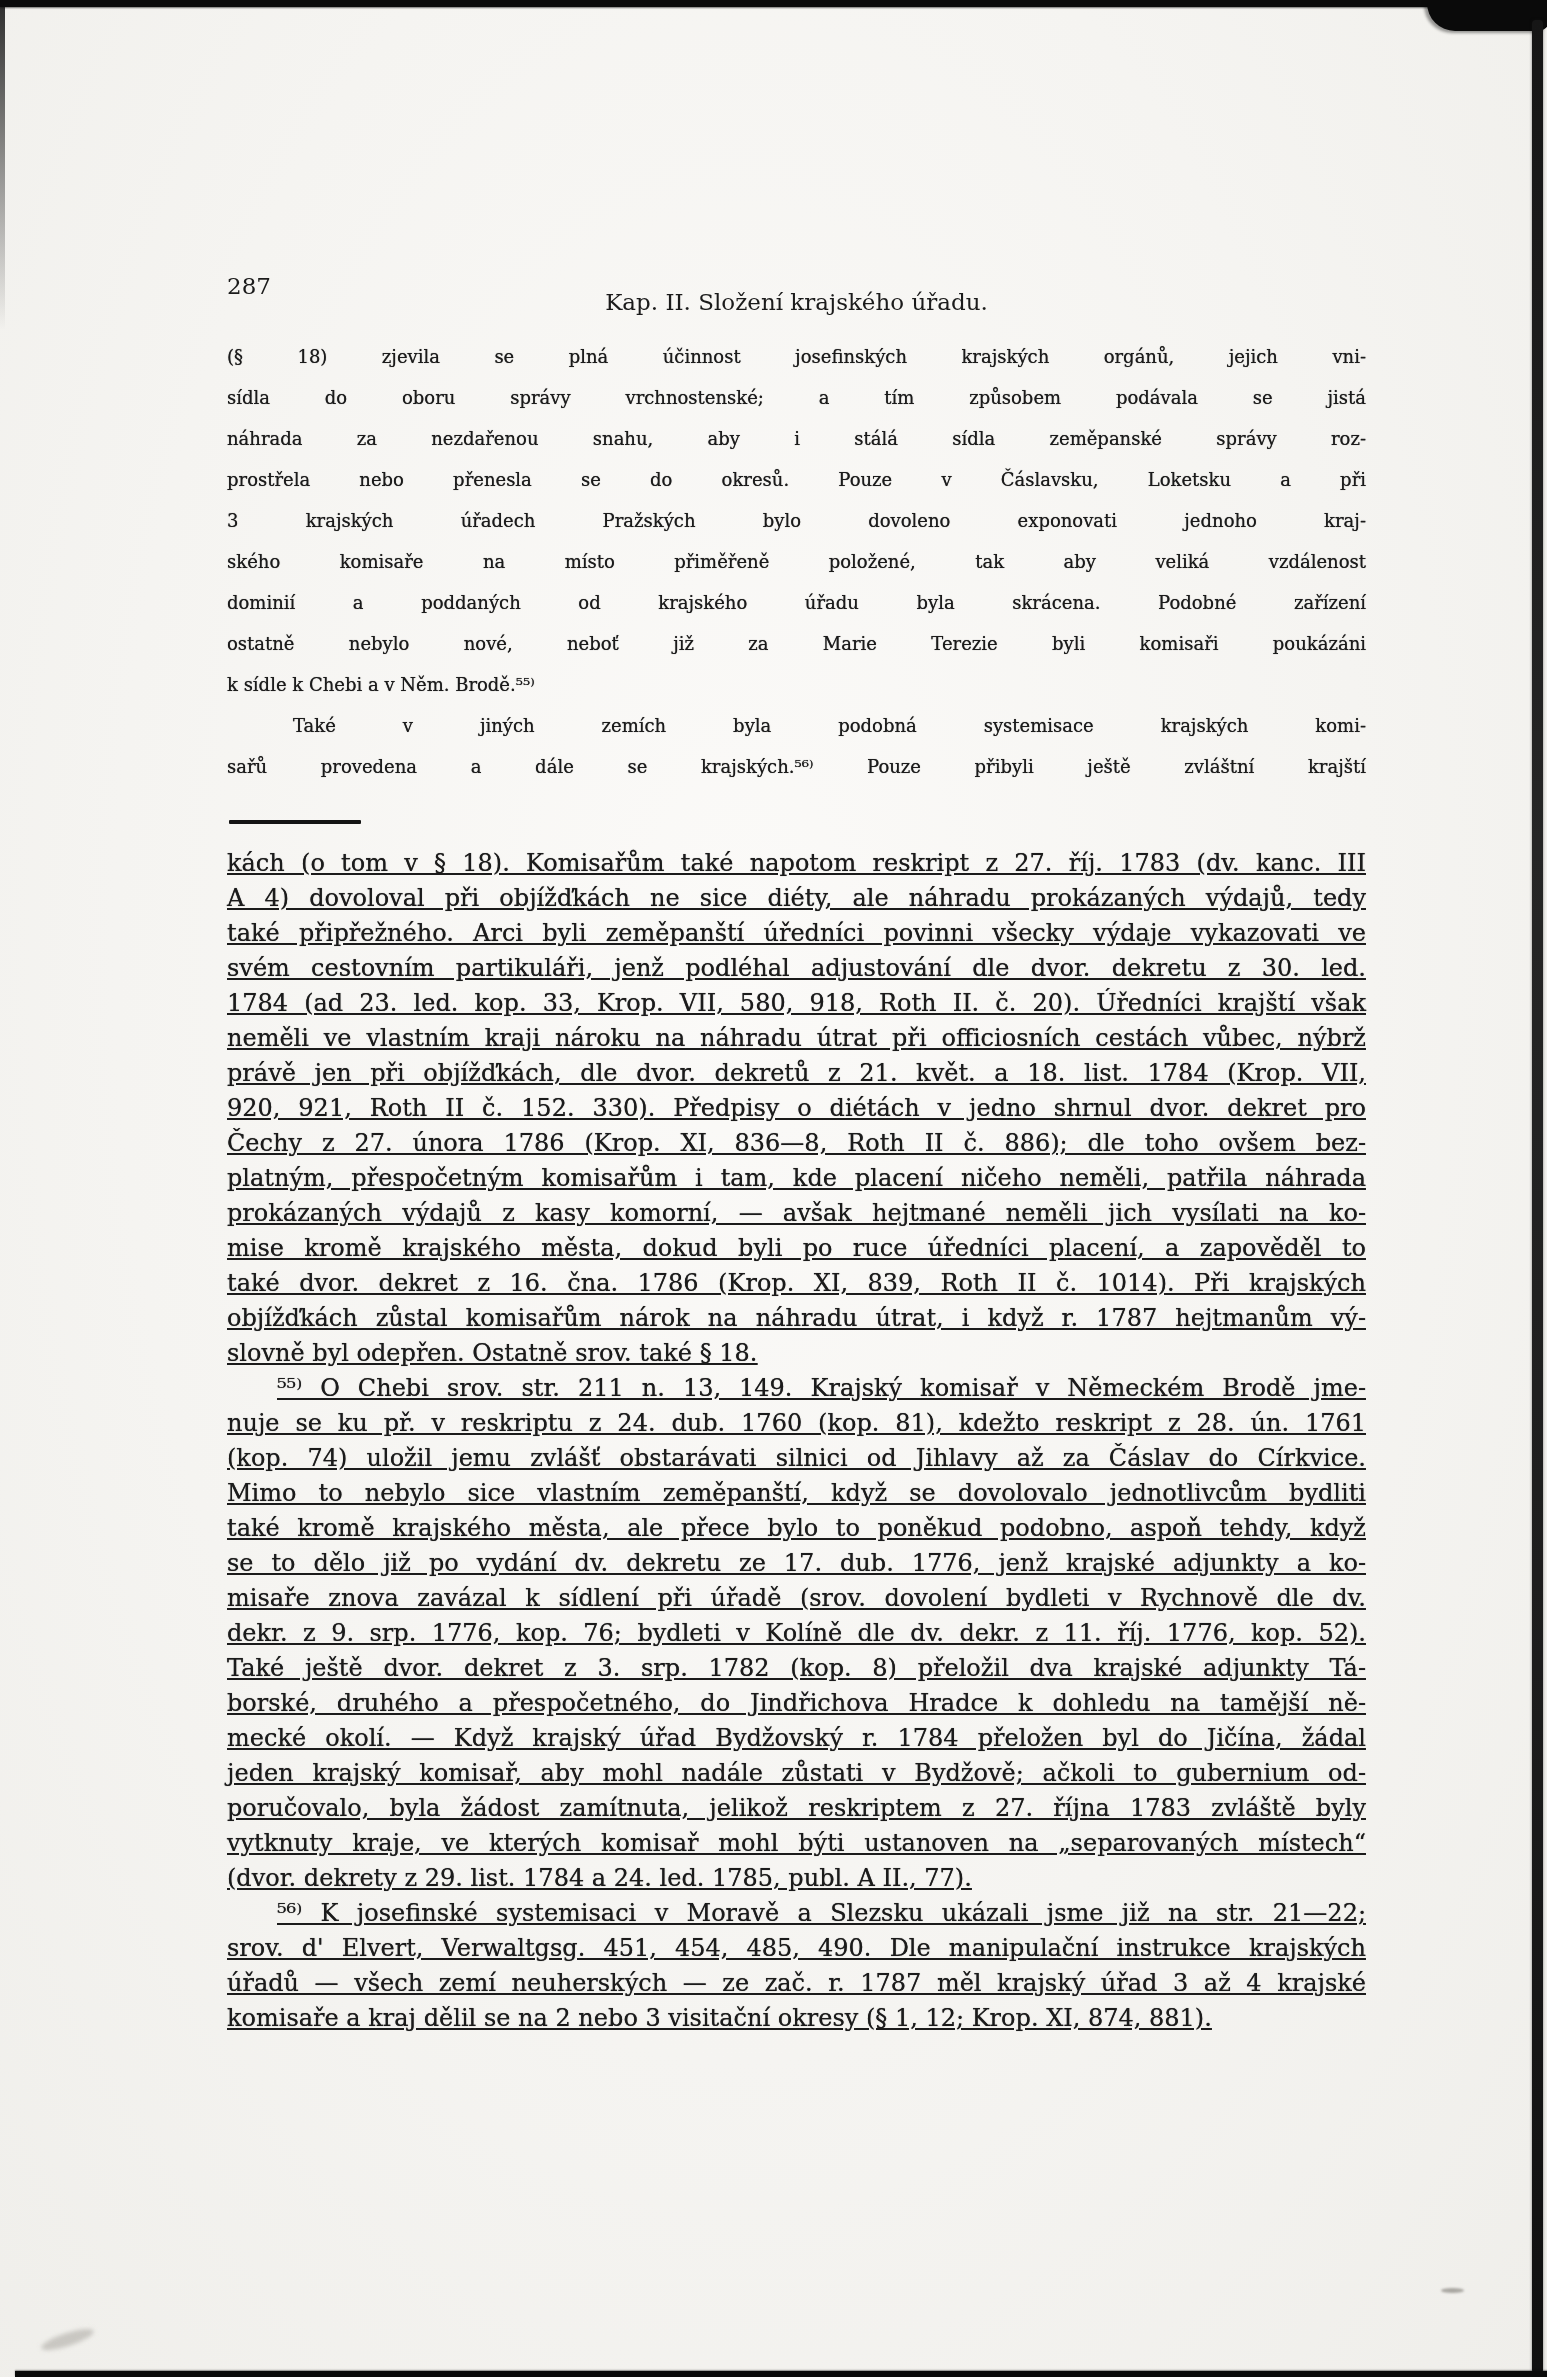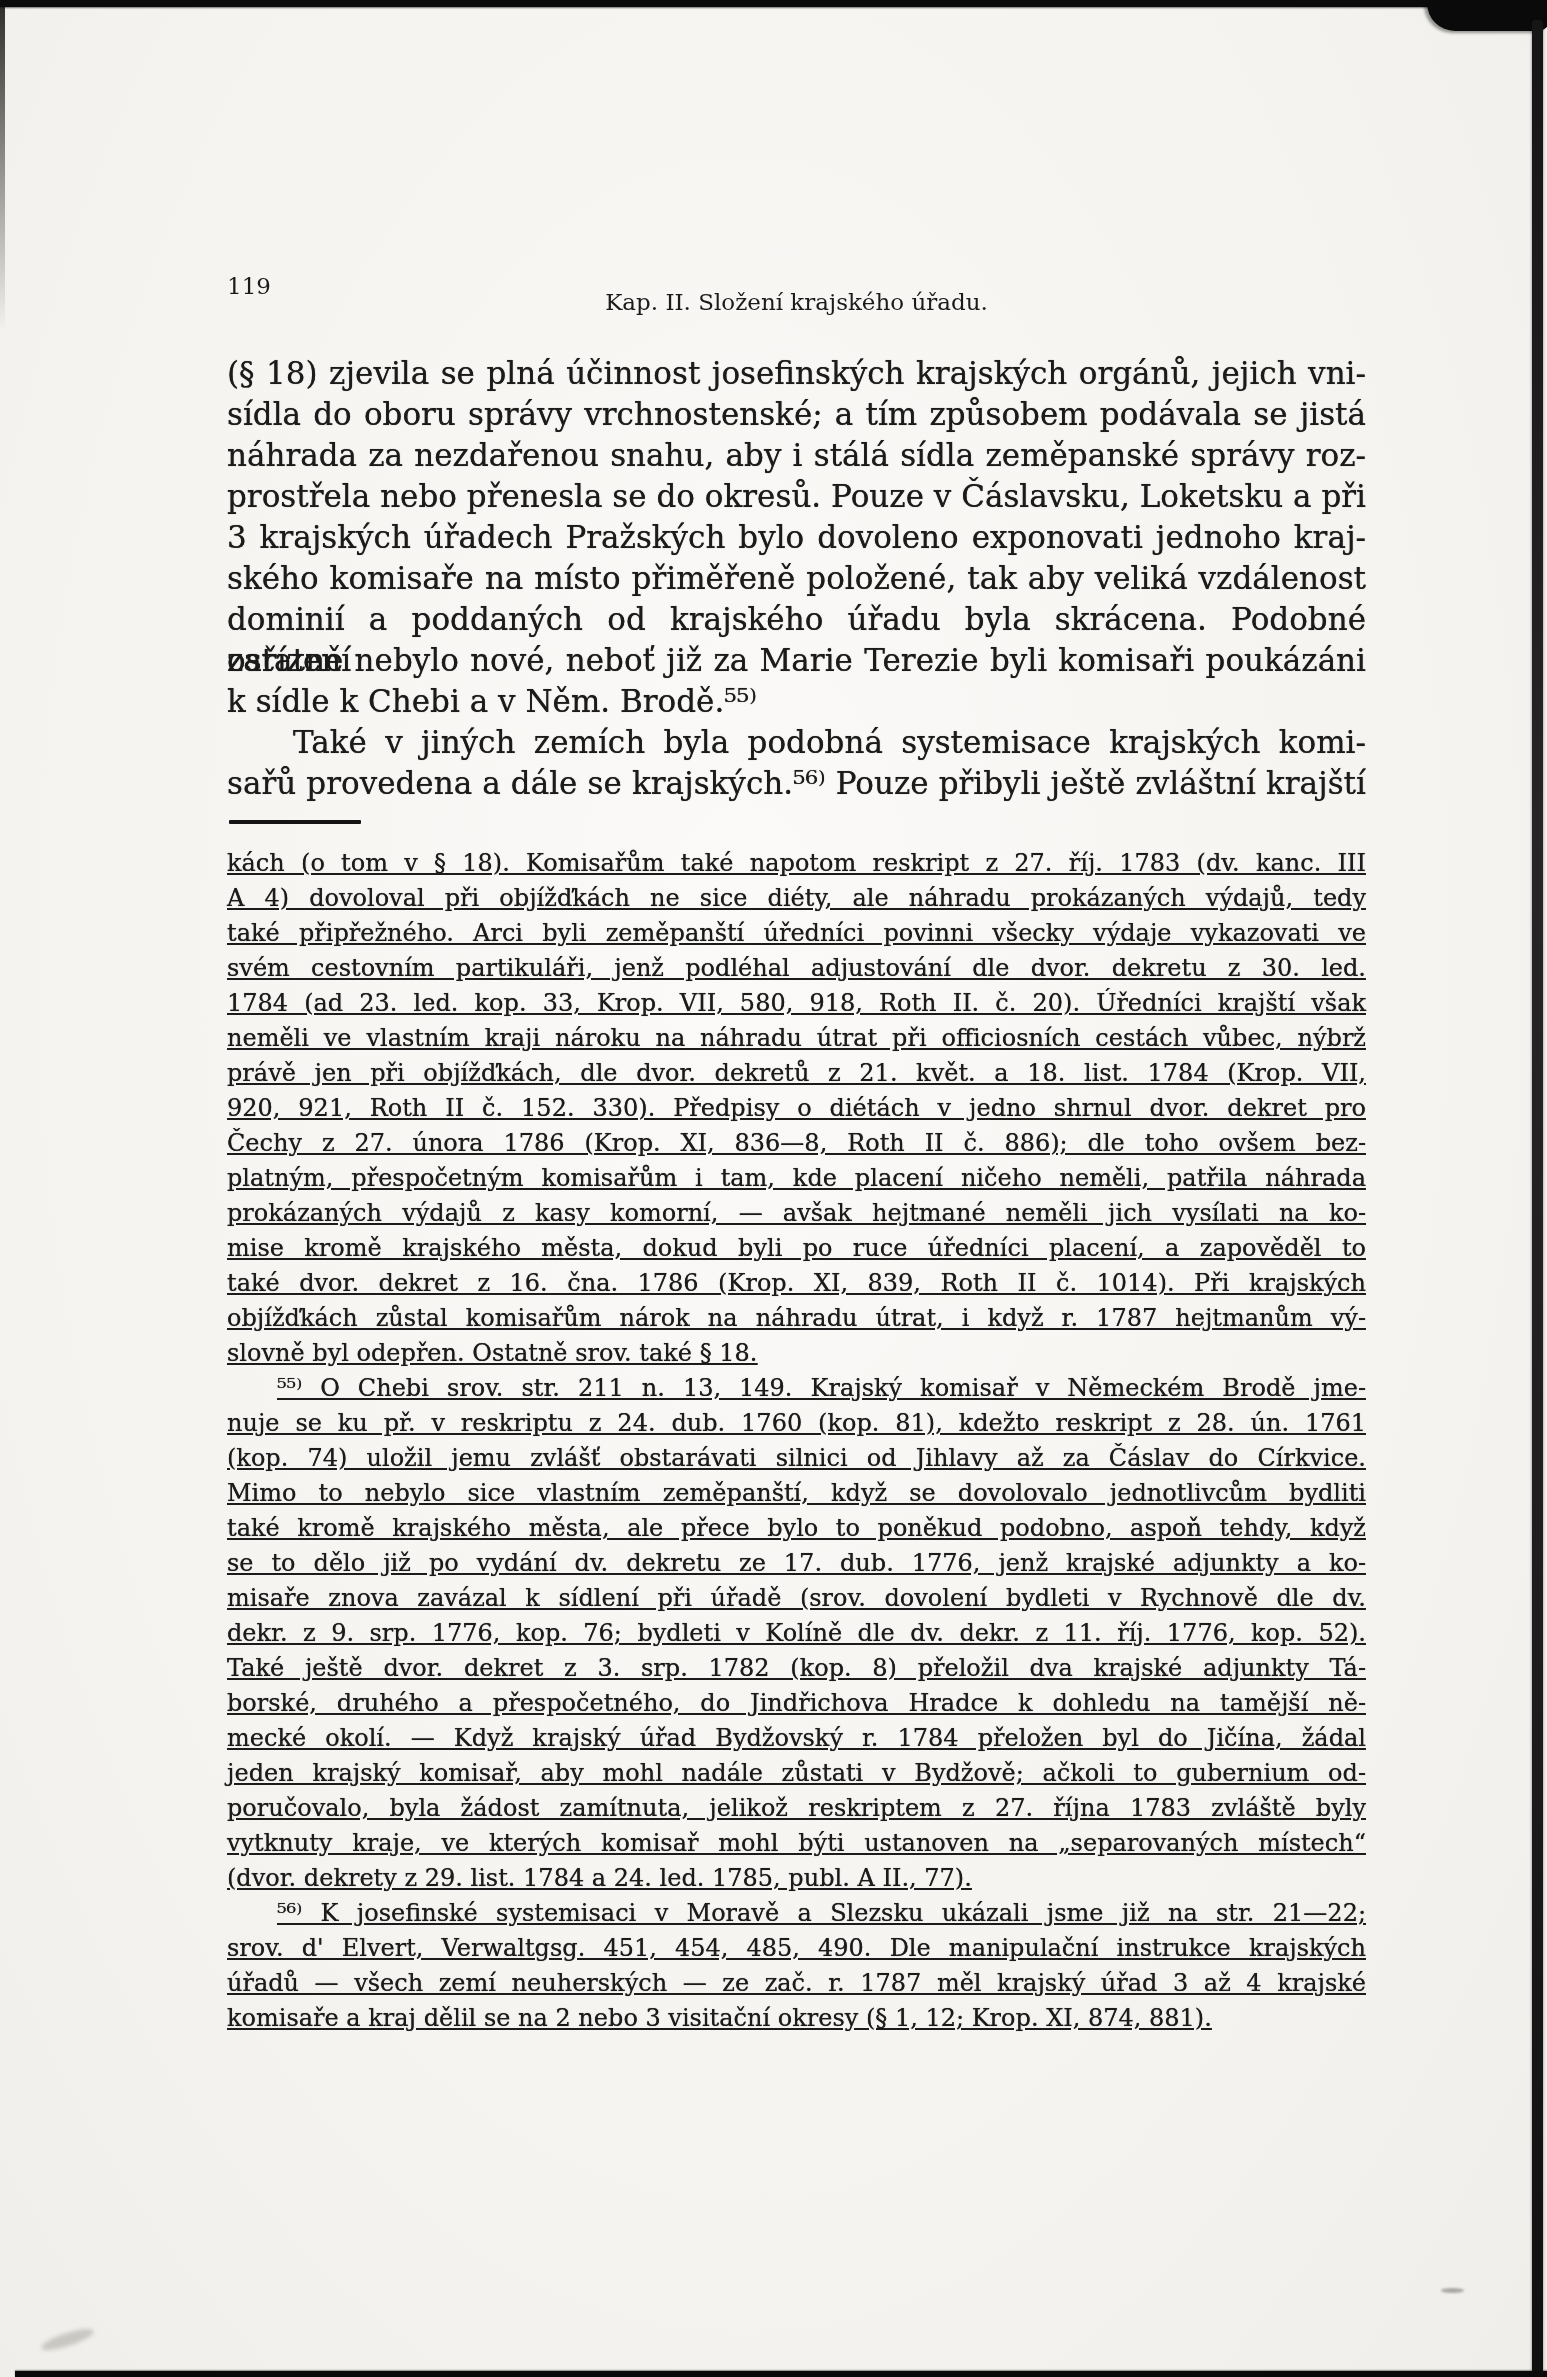--- a/index.html
+++ b/index.html
@@ -19,37 +19,37 @@
   .edge-bottom{position:absolute;bottom:0;left:15px;right:0;height:6px;background:#0a0a0a;box-shadow:0 -1px 1.5px rgba(10,10,10,.45);}
   .edge-left{position:absolute;top:6.6px;left:0;width:5px;height:323px;background:linear-gradient(to bottom,rgba(15,15,15,.85),rgba(15,15,15,0));}
   .smudge-a{position:absolute;left:40px;top:2333px;width:55px;height:13px;background:#c9c7c2;border-radius:50%;transform:rotate(-18deg);filter:blur(2px);}
   .smudge-b{position:absolute;left:1441px;top:2288px;width:23px;height:5px;background:#a9a7a2;border-radius:50%;filter:blur(1px);}
   
   .running-head{position:absolute;top:271px;left:227px;width:1139px;height:30px;font-size:23px;line-height:30px;}
   .pagenum{position:absolute;left:0;top:0;}
   .running-title{position:absolute;left:0;right:0;top:16px;text-align:center;}
   
   .textblock{position:absolute;left:227px;width:1139px;text-shadow:0 0 0.7px rgba(25,25,25,.85);}
-  .bodytext{top:353px;font-size:31px;}
+  .bodytext{top:336px;font-size:18px;}
   .bodytext .line{height:41px;line-height:41px;}
   .bodytext .line.indent{text-indent:66px;}
   .footnotes{top:846px;font-size:24px;text-decoration:underline;}
   .footnotes .line{height:35px;line-height:35px;}
   .footnotes .line.indent{text-indent:50px;}
   .line{white-space:normal;text-align:justify;text-align-last:justify;}
   .line.last{text-align-last:left;}
   .fn-rule{position:absolute;left:229px;top:820px;width:132px;height:3.5px;background:#141414;border-radius:1px;}
 </style>
 </head>
 <body>
 
 <div class="page">
 
   <div class="running-head">
-    <span class="pagenum">119</span>
+    <span class="pagenum">287</span>
     <span class="running-title">Kap. II. Složení krajského úřadu.</span>
   </div>
 
   <main class="textblock bodytext">
       <div class="line">(§ 18) zjevila se plná účinnost josefinských krajských orgánů, jejich vni-</div>
       <div class="line">sídla do oboru správy vrchnostenské; a tím způsobem podávala se jistá</div>
       <div class="line">náhrada za nezdařenou snahu, aby i stálá sídla zeměpanské správy roz-</div>
       <div class="line">prostřela nebo přenesla se do okresů. Pouze v Čáslavsku, Loketsku a při</div>
       <div class="line">3 krajských úřadech Pražských bylo dovoleno exponovati jednoho kraj-</div>
       <div class="line">ského komisaře na místo přiměřeně položené, tak aby veliká vzdálenost</div>

